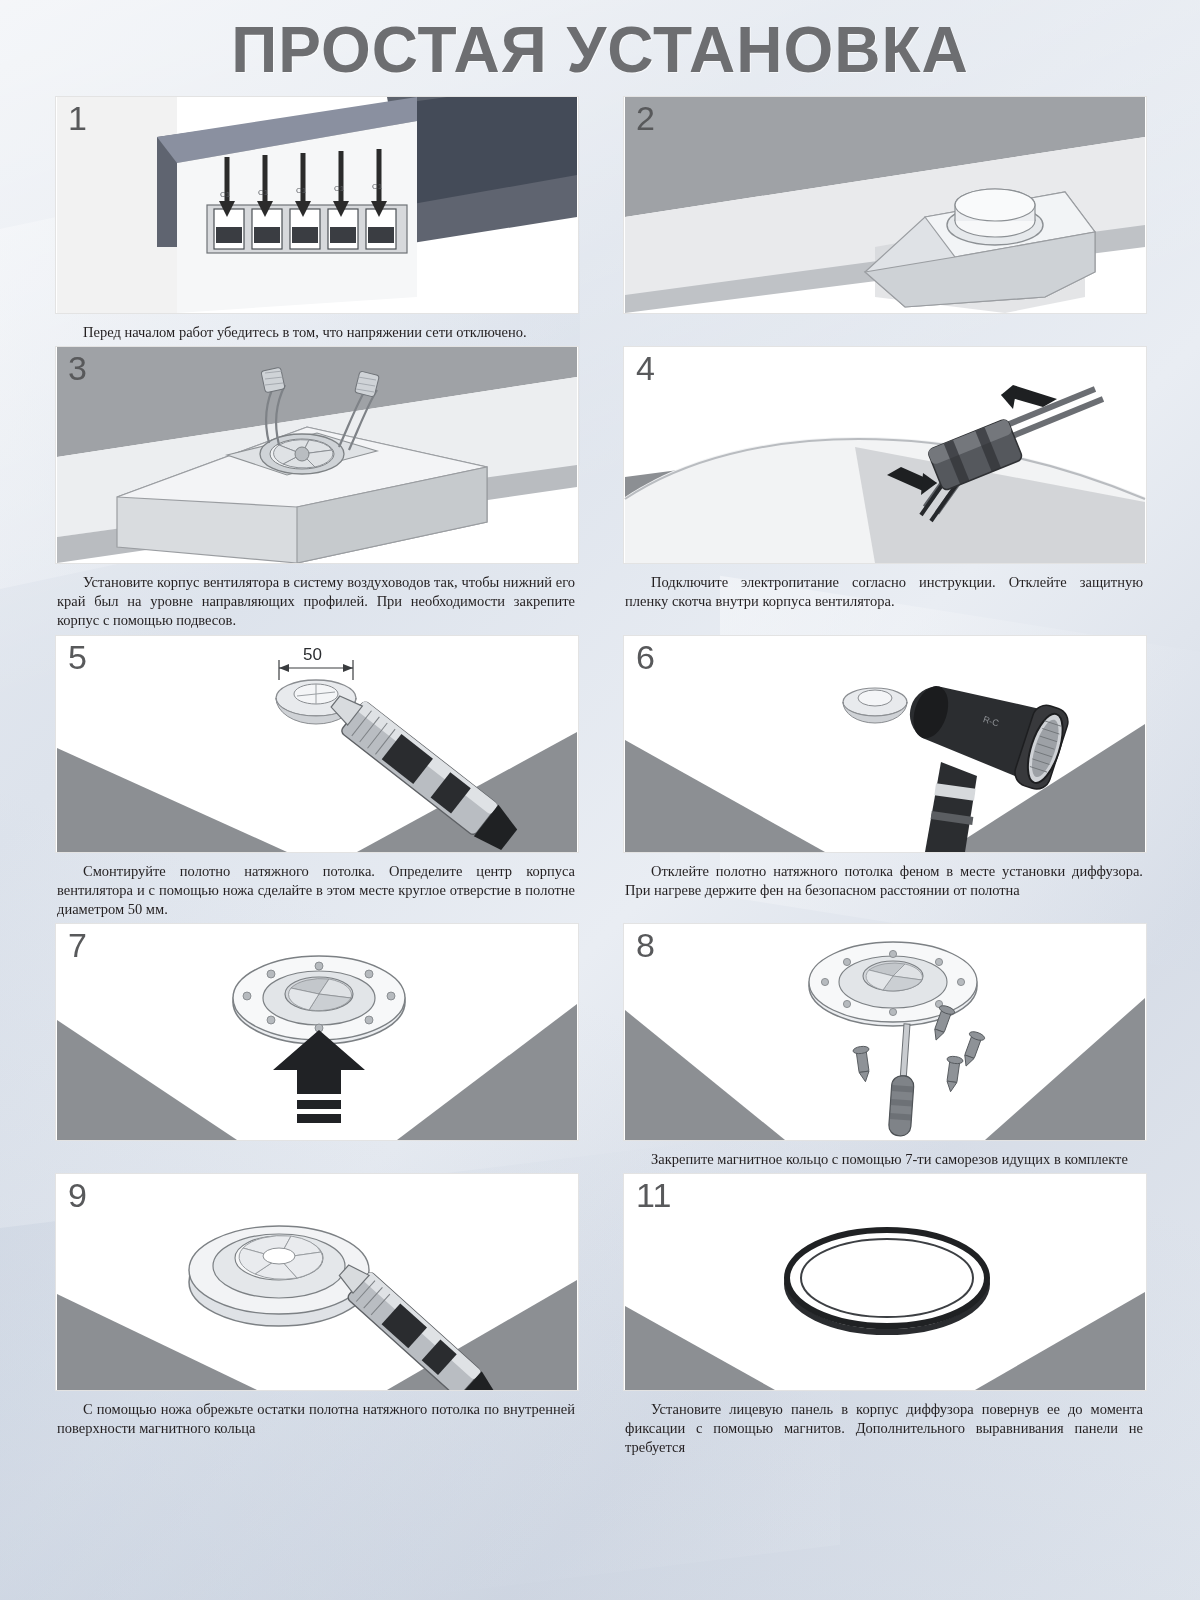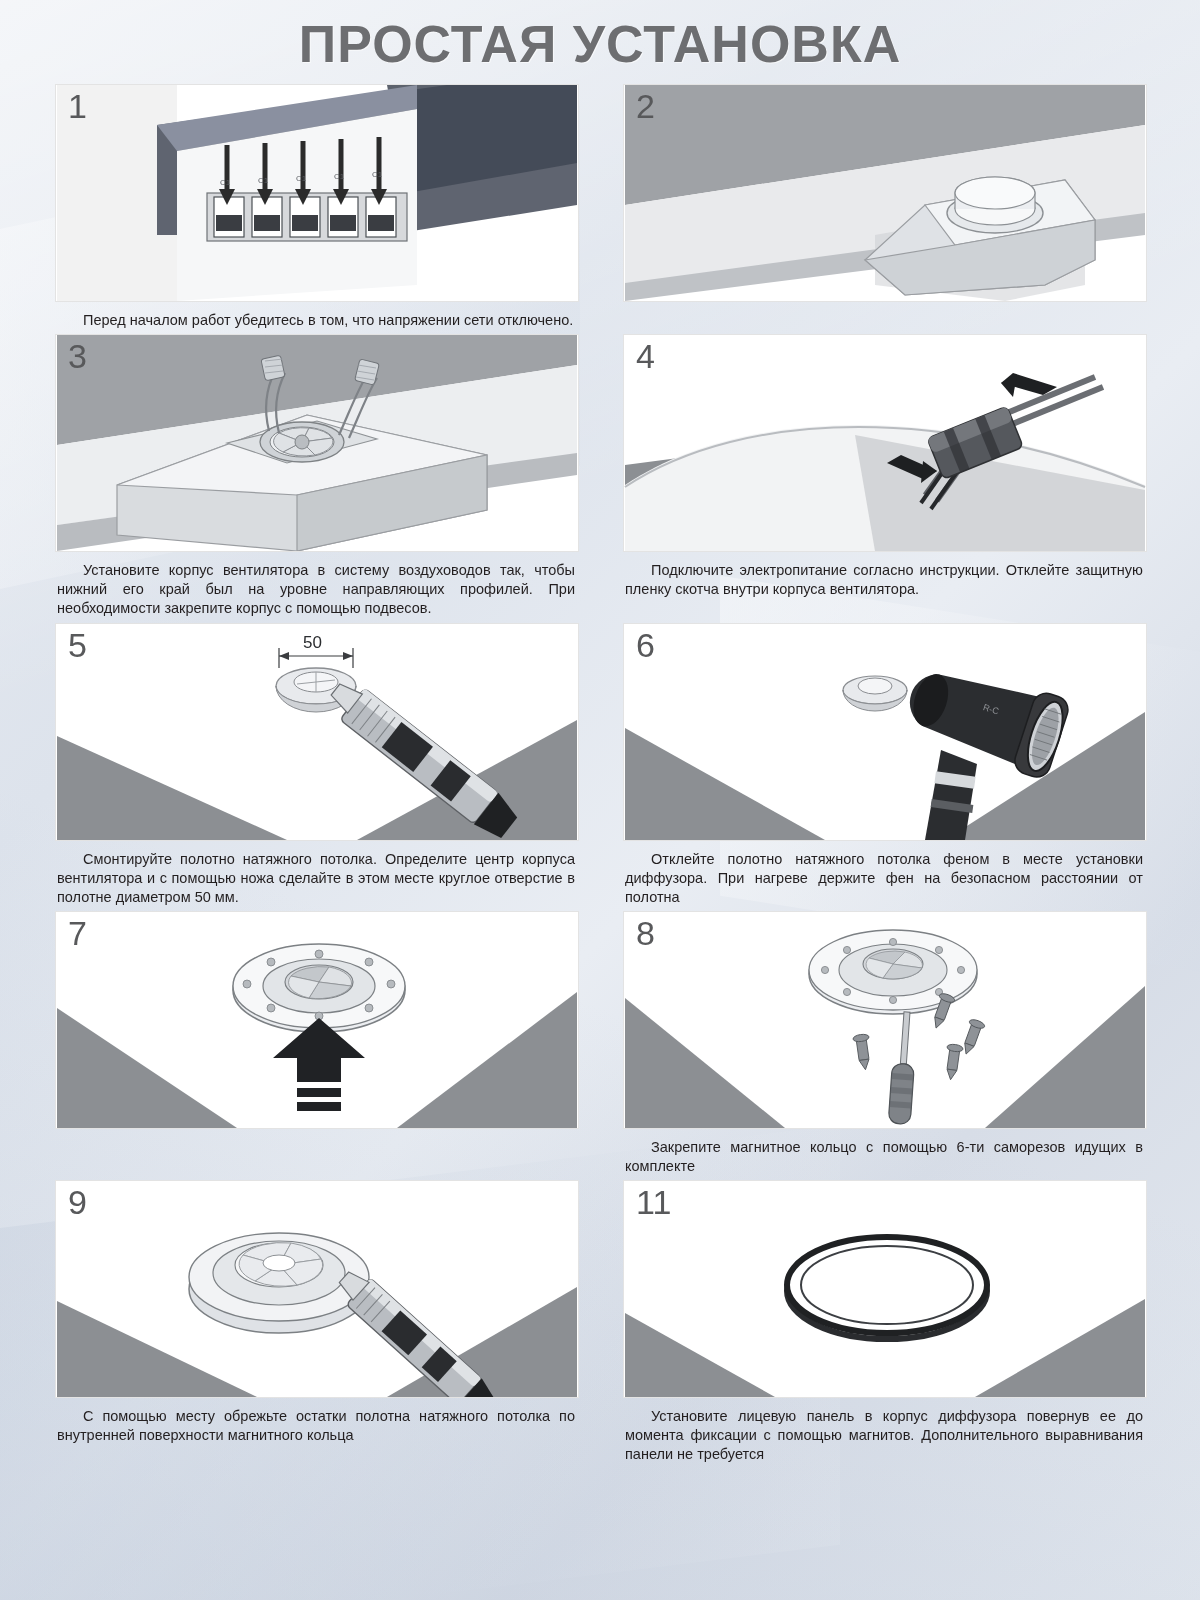--- a/index.html
+++ b/index.html
@@ -43,21 +43,21 @@
   .page {
     position: relative;
     width: 1200px;
     height: 1600px;
     box-sizing: border-box;
     padding: 0 55px;
   }
 
   .title {
     text-align: center;
-    font-size: 52px;
+    font-size: 64px;
     font-weight: bold;
     color: #6d6e71;
     letter-spacing: 1px;
     line-height: 1;
     padding-top: 18px;
     margin-bottom: 14px;
     text-shadow: 1px 1px 0 rgba(255,255,255,0.6);
   }
 
   .grid {
@@ -88,20 +88,21 @@
     z-index: 5;
   }
   .caption {
     font-size: 14.5px;
     line-height: 1.32;
     color: #231f20;
     text-align: justify;
     text-indent: 26px;
     padding: 9px 2px 0 2px;
     margin: 0;
+    font-family: Liberation Serif, serif;
   }
 
   svg { display: block; }
 </style>
 </head>
 <body>
 
 <div class="bg-facet f1"></div>
 <div class="bg-facet f2"></div>
 <div class="bg-facet f3"></div>
@@ -430,21 +431,21 @@
           <g transform="translate(282,100) rotate(4)">
             <rect x="-3" y="0" width="6" height="52" fill="#c9ccd0" stroke="#6c7074" stroke-width="1"></rect>
             <polygon points="-3,52 3,52 1,60 -1,60" fill="#6c7074"></polygon>
             <rect x="-11" y="52" width="22" height="60" rx="10" fill="#7f8388" stroke="#4c5054" stroke-width="1.2"></rect>
             <rect x="-11" y="62" width="22" height="6" fill="#5f6367" opacity="0.55"></rect>
             <rect x="-11" y="76" width="22" height="6" fill="#5f6367" opacity="0.55"></rect>
             <rect x="-11" y="90" width="22" height="6" fill="#5f6367" opacity="0.55"></rect>
           </g>
         </svg>
       </div>
-      <p class="caption">Закрепите магнитное кольцо с помощью 6-ти саморезов идущих в комплекте</p>
+      <p class="caption">Закрепите магнитное кольцо с помощью 7-ти саморезов идущих в комплекте</p>
     </div>
 
     <div class="step">
       <div class="panel">
         <div class="num">9</div>
         <svg width="100%" height="216" viewBox="0 0 520 216">
           <rect x="0" y="0" width="520" height="216" fill="#ffffff"></rect>
           <polygon points="0,120 200,216 0,216" fill="#8c8f93"></polygon>
           <polygon points="520,106 520,216 330,216" fill="#8c8f93"></polygon>
           <ellipse cx="222" cy="108" rx="90" ry="44" fill="#dfe2e6" stroke="#7c8084" stroke-width="1.5"></ellipse>
@@ -467,21 +468,21 @@
             <polygon points="436,128 464,136 464,158 436,164" fill="#1f2123"></polygon>
             <g stroke="#7d8185" stroke-width="1">
               <line x1="296" y1="132" x2="296" y2="160"></line>
               <line x1="306" y1="132" x2="306" y2="160"></line>
               <line x1="316" y1="132" x2="316" y2="160"></line>
             </g>
             <polygon points="266,138 288,132 288,156 266,152" fill="#d8dbde" stroke="#6c7074" stroke-width="1.2"></polygon>
           </g>
         </svg>
       </div>
-      <p class="caption">С помощью месту обрежьте остатки полотна натяжного потолка по внутренней поверхности магнитного кольца</p>
+      <p class="caption">С помощью ножа обрежьте остатки полотна натяжного потолка по внутренней поверхности магнитного кольца</p>
     </div>
 
     <div class="step">
       <div class="panel">
         <div class="num">11</div>
         <svg width="100%" height="216" viewBox="0 0 520 216">
           <rect x="0" y="0" width="520" height="216" fill="#ffffff"></rect>
           <polygon points="0,132 150,216 0,216" fill="#8c8f93"></polygon>
           <polygon points="520,118 520,216 350,216" fill="#8c8f93"></polygon>
           <ellipse cx="262" cy="110" rx="100" ry="48" fill="none" stroke="#2a2c2f" stroke-width="6"></ellipse>

